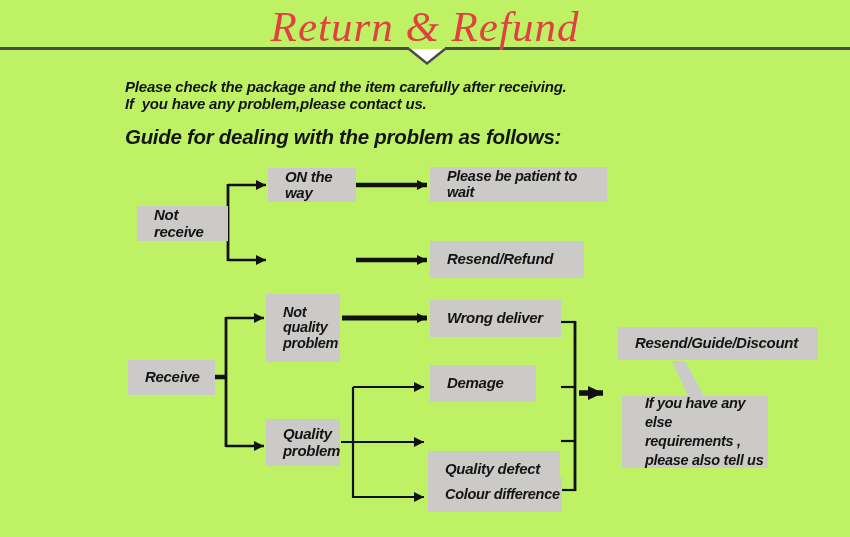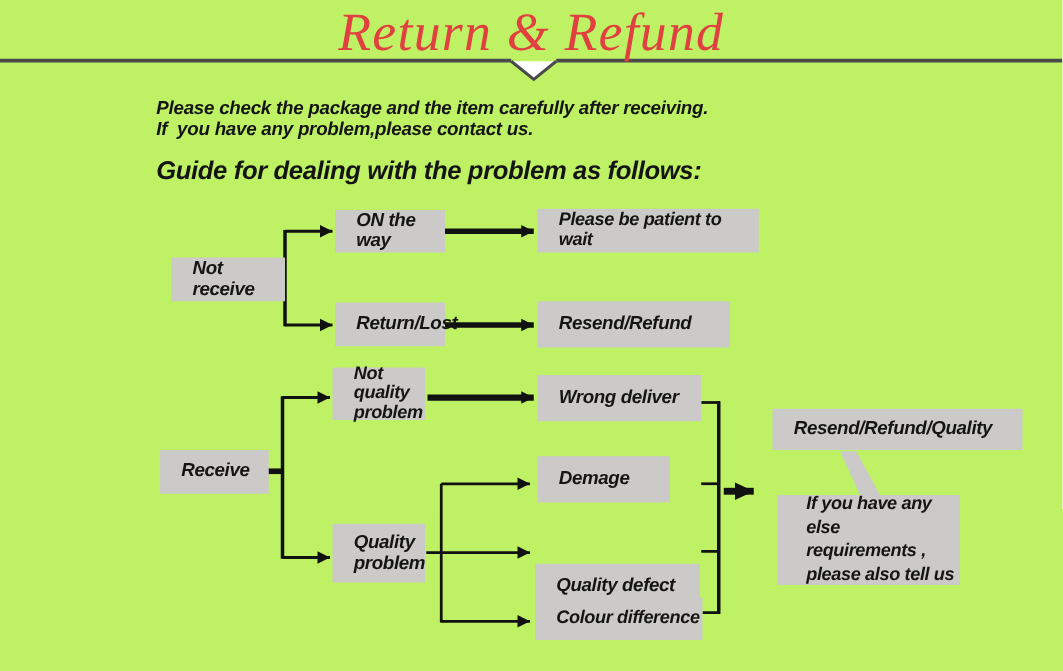--- a/index.html
+++ b/index.html
@@ -67,21 +67,21 @@
   }
   .node.small { font-size: 14.5px; }
   .node.bubble { line-height: 1.3; padding-left: 23px; }
 
   
   #n-on-the-way        { left:268px; top:168px; width:88px;  height:34px; }
   #n-be-patient        { left:430px; top:167px; width:177px; height:35px; }
   #n-not-receive       { left:137px; top:206px; width:91px;  height:35px; }
   #n-return-lost       { left:268px; top:242px; width:88px;  height:35px; }
   #n-resend-refund     { left:430px; top:241px; width:154px; height:37px; }
-  #n-not-quality       { left:266px; top:294px; width:74px;  height:42px; }
+  #n-not-quality       { left:266px; top:294px; width:74px;  height:68px; }
   #n-wrong-deliver     { left:430px; top:300px; width:131px; height:37px; }
   #n-receive           { left:128px; top:360px; width:87px;  height:35px; }
   #n-demage            { left:430px; top:365px; width:106px; height:37px; }
   #n-quality-problem   { left:266px; top:419px; width:74px;  height:47px; }
   #n-quality-defect    { left:428px; top:423px; width:132px; height:37px;margin-top:28px; }
   #n-colour-difference { left:428px; top:478px; width:134px; height:34px; }
   #n-outcome           { left:618px; top:327px; width:200px; height:33px; }
   #n-bubble            { left:622px; top:396px; width:146px; height:72px; }
 </style>
 </head>
@@ -140,30 +140,29 @@
 
   <div class="title">Return &amp; Refund</div>
 
   <div class="intro-line l1">Please check the package and the item carefully after receiving.</div>
   <div class="intro-line l2">If  you have any problem,please contact us.</div>
   <div class="section-heading">Guide for dealing with the problem as follows:</div>
 
   <div class="node" id="n-not-receive">Not receive</div>
   <div class="node" id="n-on-the-way">ON the way</div>
   <div class="node small" id="n-be-patient">Please be patient to wait</div>
-  <div class="node" id="n-return-lost">Return/Lost</div>
   <div class="node" id="n-resend-refund">Resend/Refund</div>
   <div class="node" id="n-receive">Receive</div>
   <div class="node small" id="n-not-quality">Not
 quality
 problem</div>
   <div class="node" id="n-wrong-deliver">Wrong deliver</div>
   <div class="node" id="n-demage">Demage</div>
   <div class="node" id="n-quality-problem">Quality
 problem</div>
   <div class="node" id="n-quality-defect">Quality defect</div>
   <div class="node small" id="n-colour-difference">Colour difference</div>
-  <div class="node" id="n-outcome">Resend/Refund/Quality</div>
+  <div class="node" id="n-outcome">Resend/Guide/Discount</div>
   <div class="node small bubble" id="n-bubble">If you have any else
  requirements ,
 please also tell us</div>
 
 </div>
 
 </body></html>

